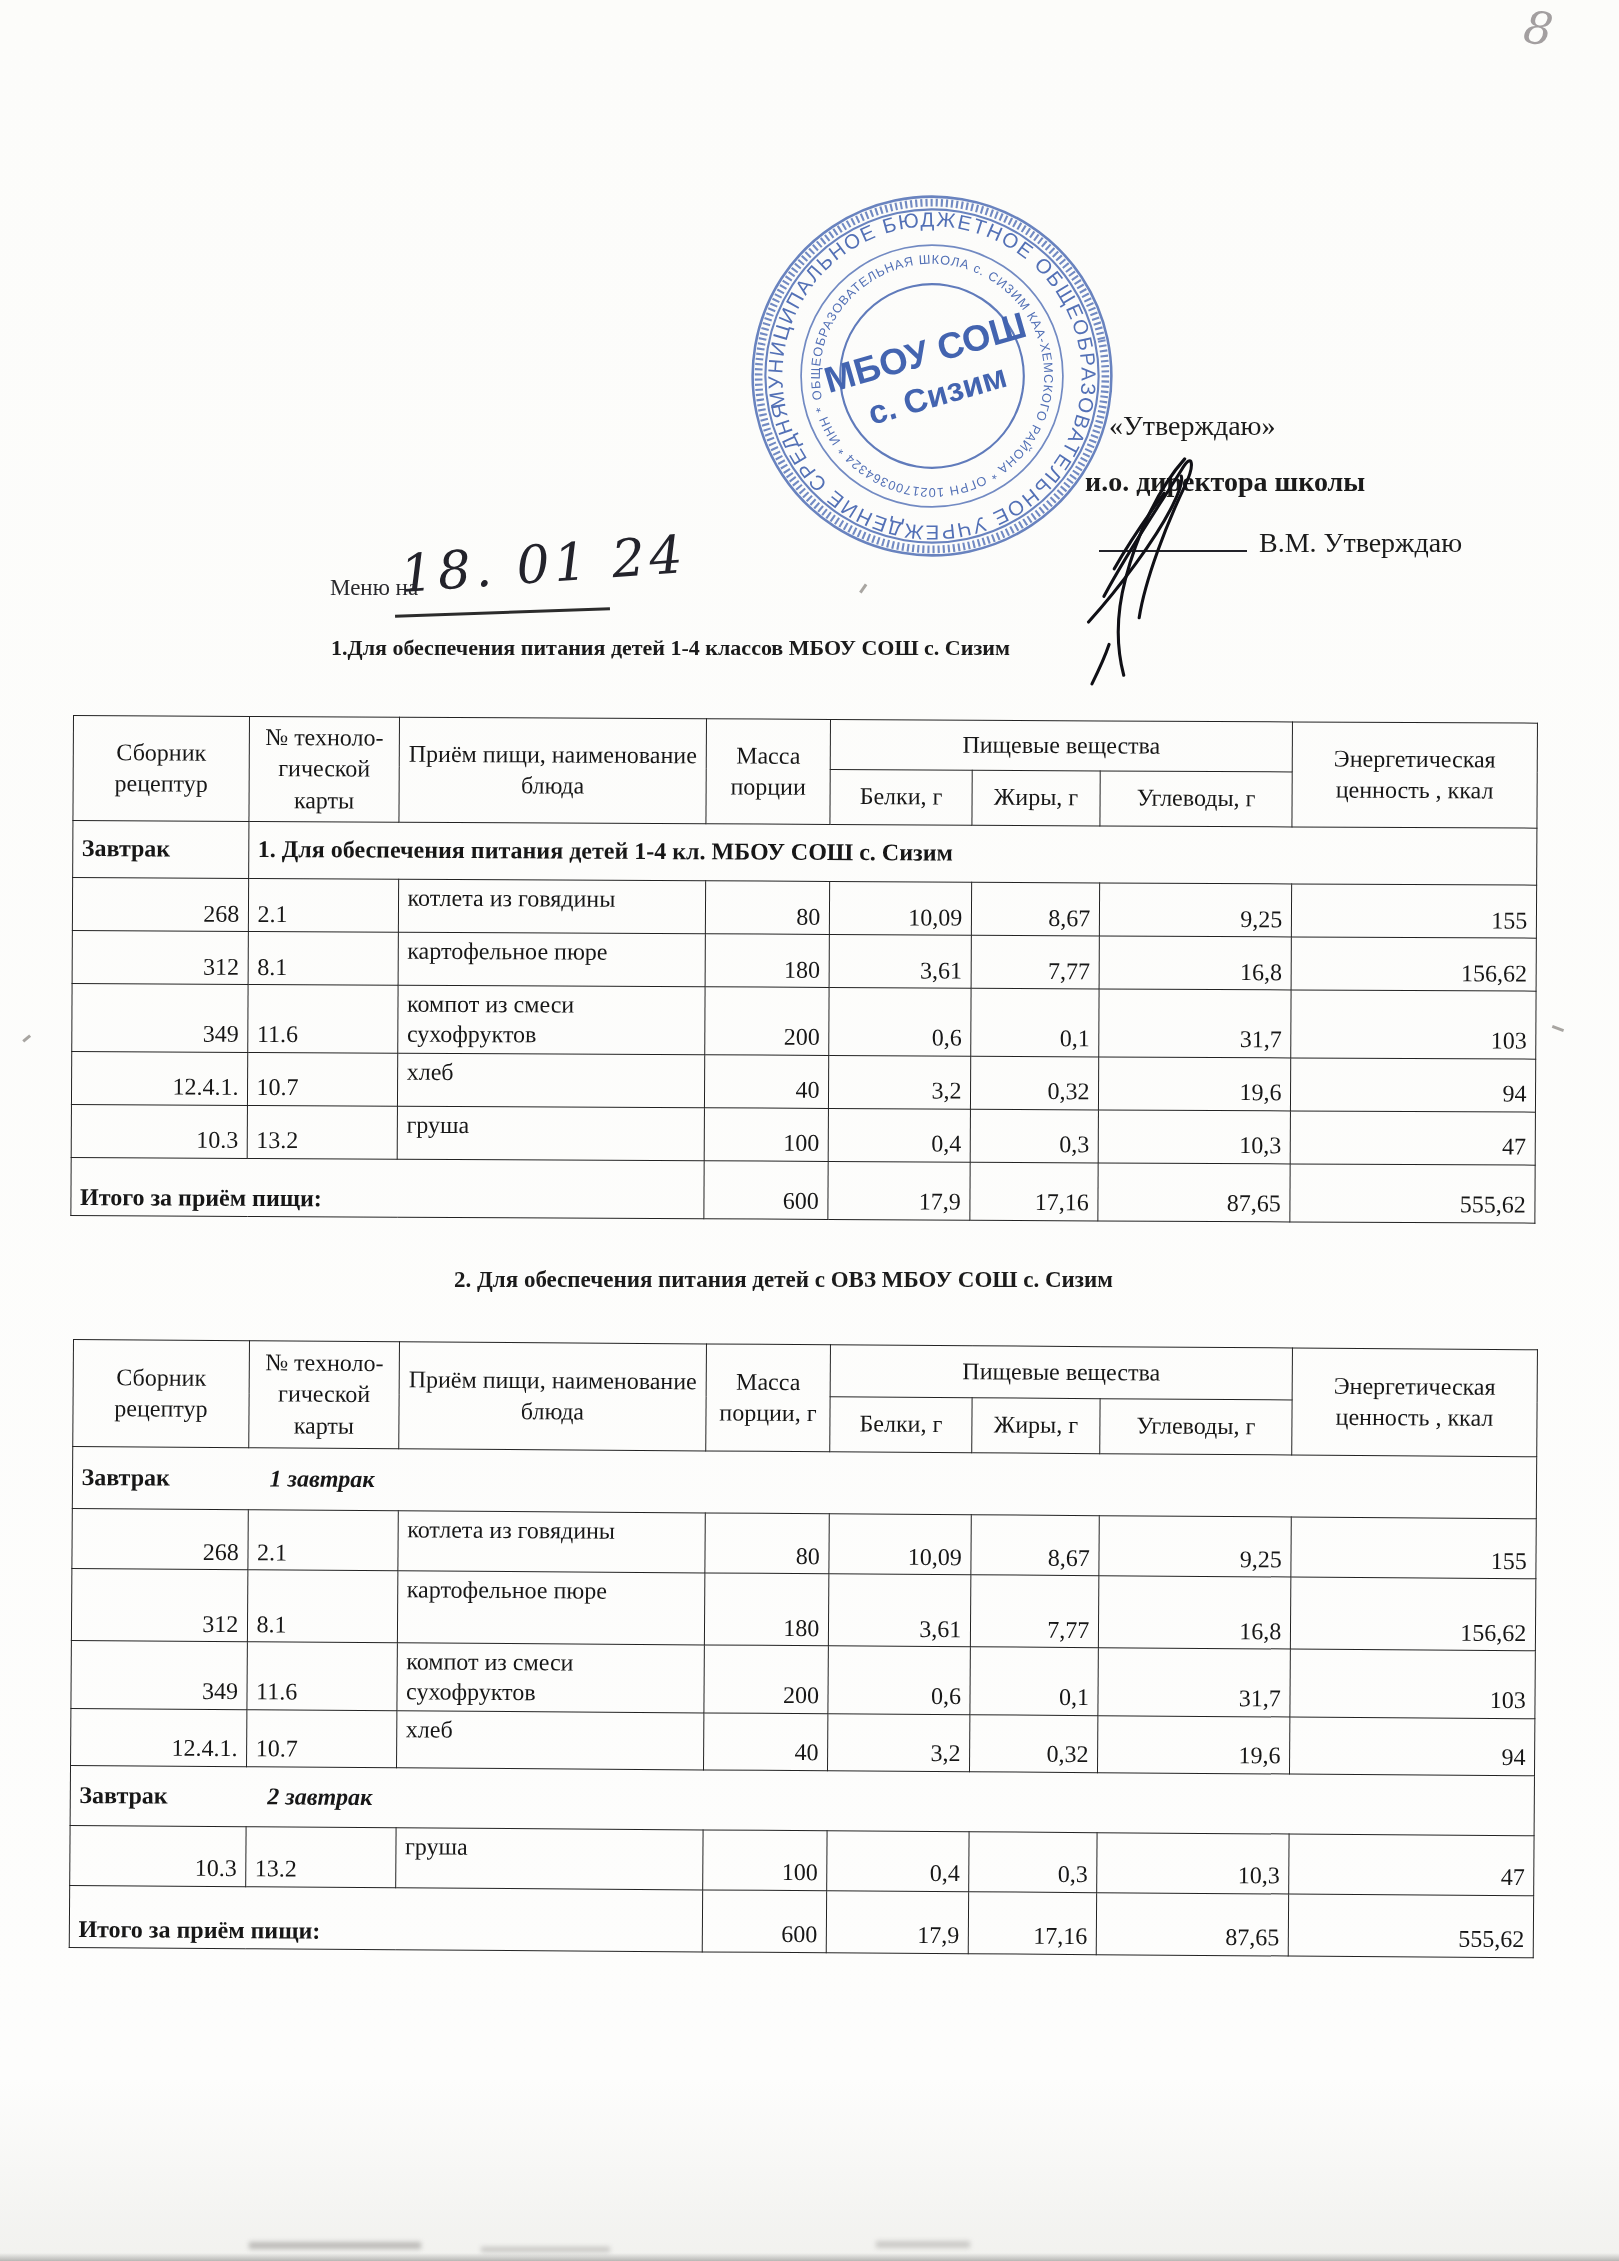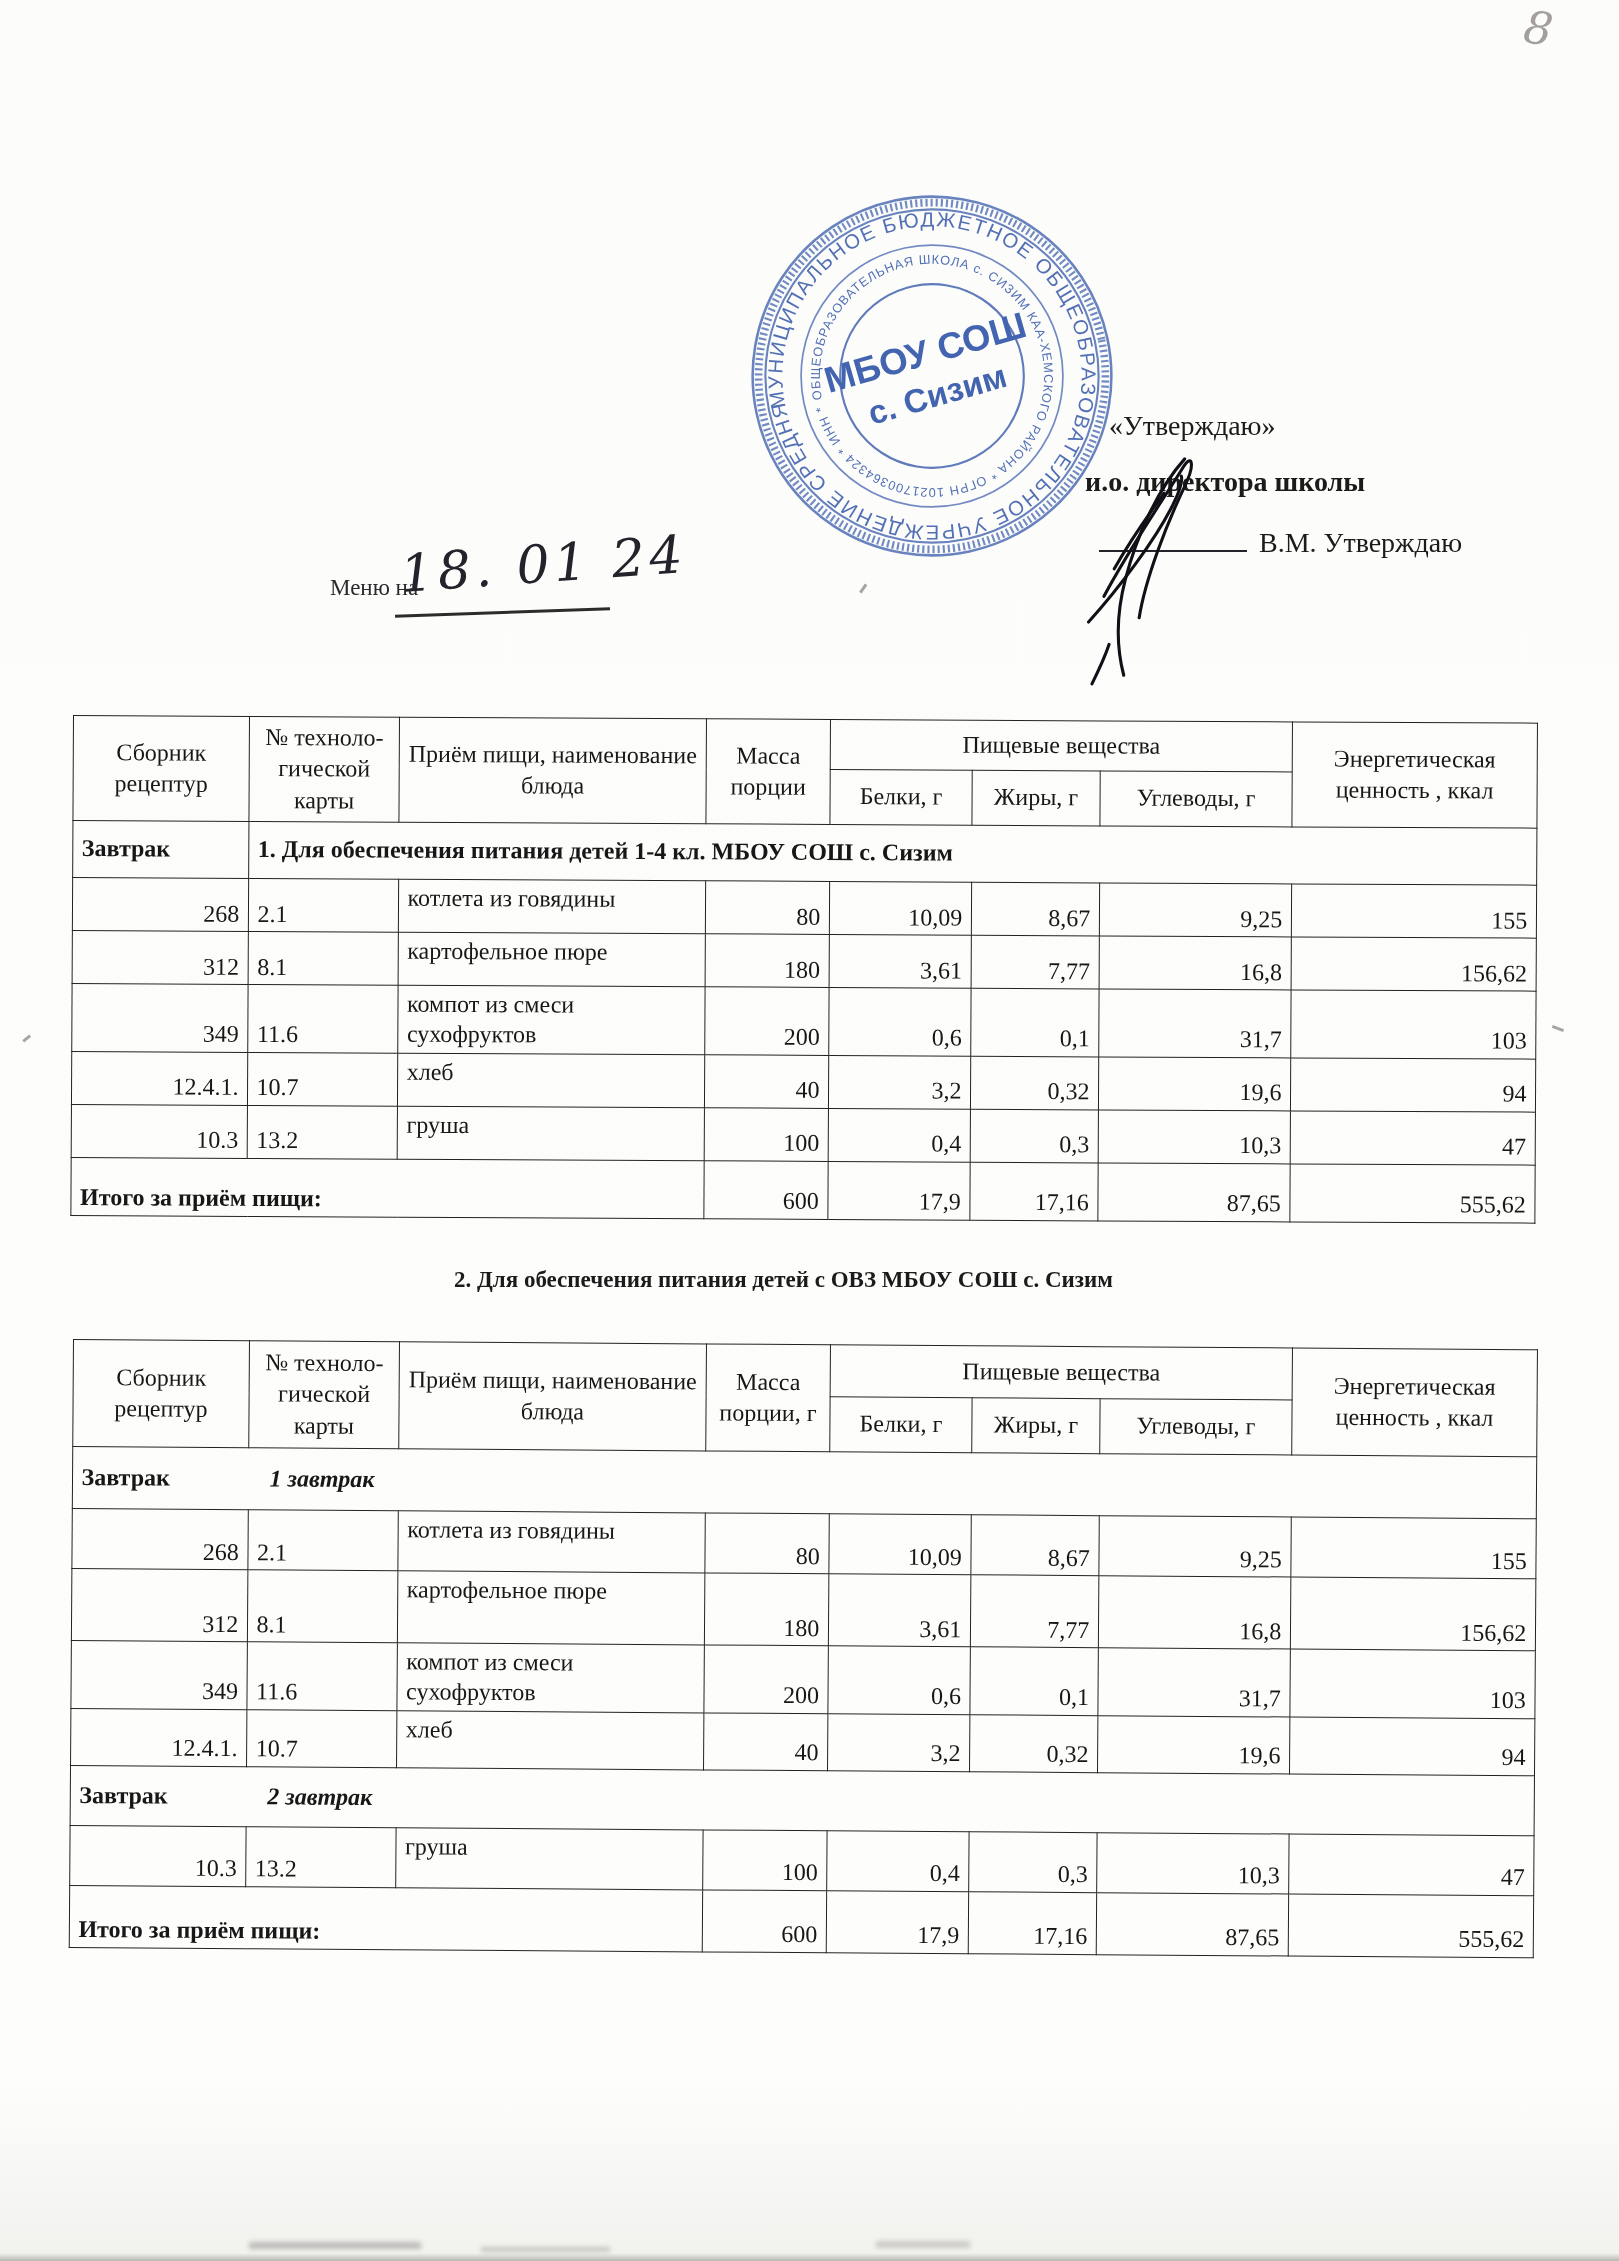--- a/index.html
+++ b/index.html
@@ -106,20 +106,21 @@
     </g>
   </svg>
 
   <div class="menu-label">Меню на</div>
   <div class="menu-date">18. 01 24</div>
   <div class="date-underline"></div>
   <div class="ink-tick tick-a"></div>
   <div class="ink-tick tick-b"></div>
   <div class="ink-tick tick-c"></div>
 
+  <div class="doc-title title1">1.Для обеспечения питания детей 1-4 классов МБОУ СОШ с. Сизим</div>
 
   <div class="tbl-wrap t1">
     <table class="menu">
       <colgroup>
         <col style="width:176px">
           <col style="width:150px">
           <col style="width:307px">
           <col style="width:124px">
         <col style="width:142px">
           <col style="width:128px">

